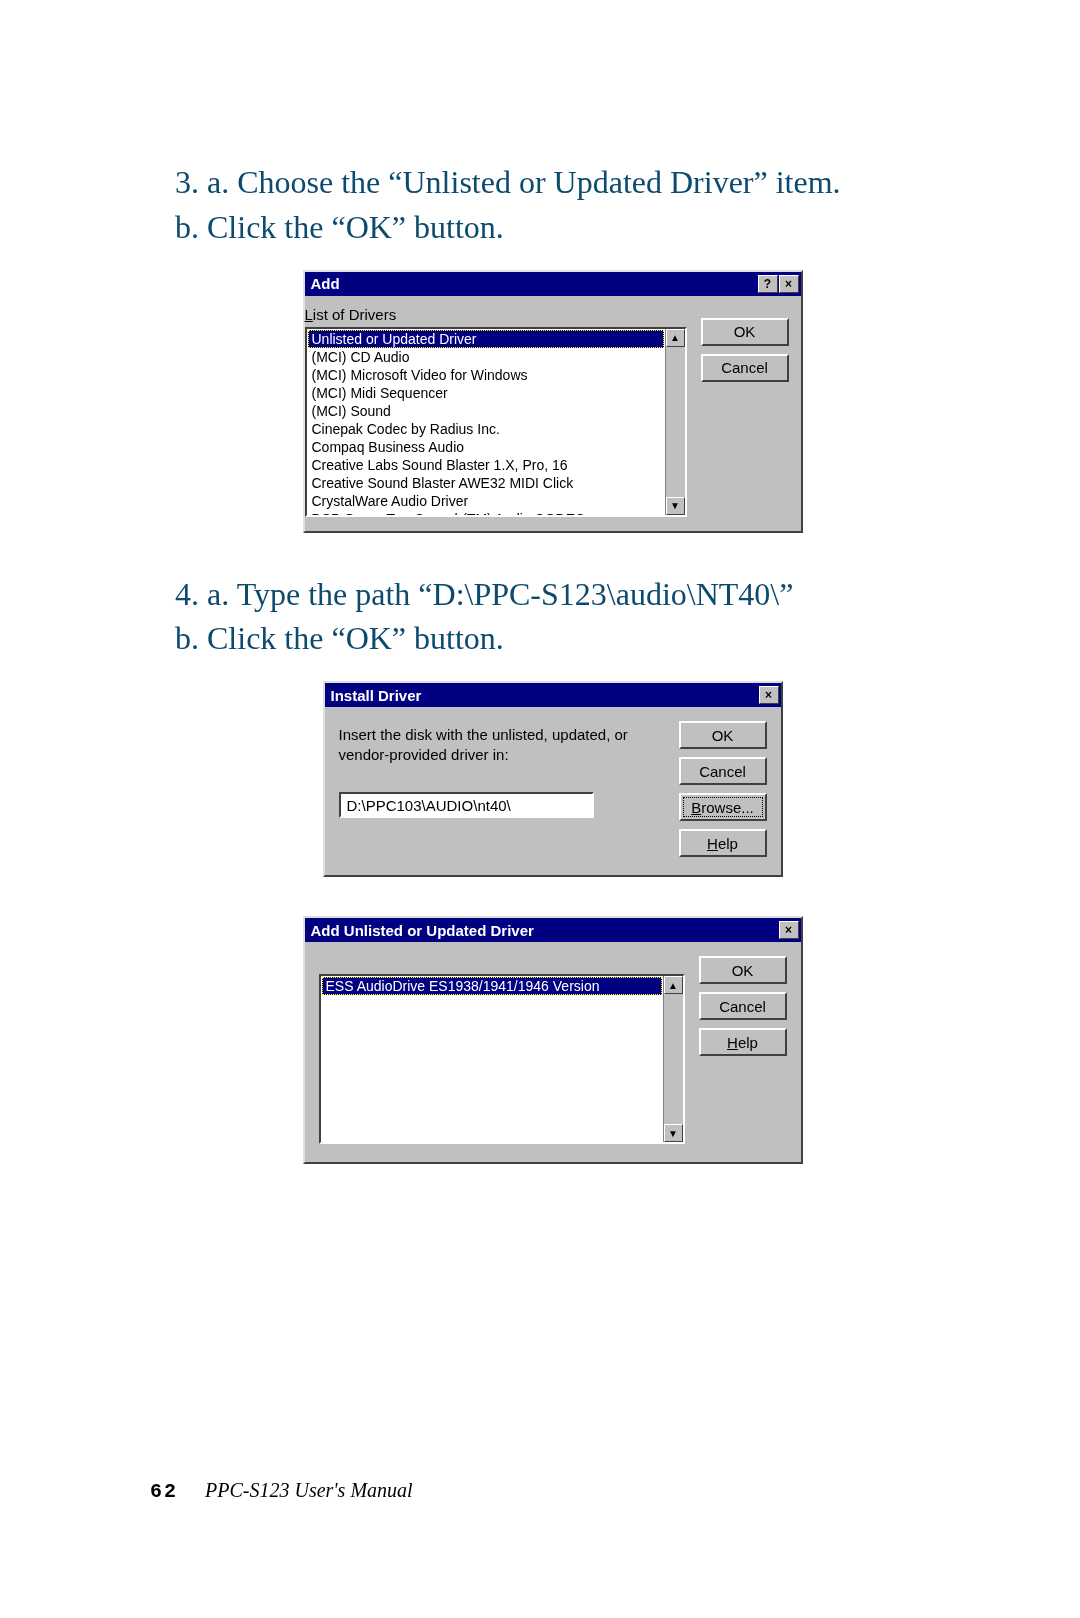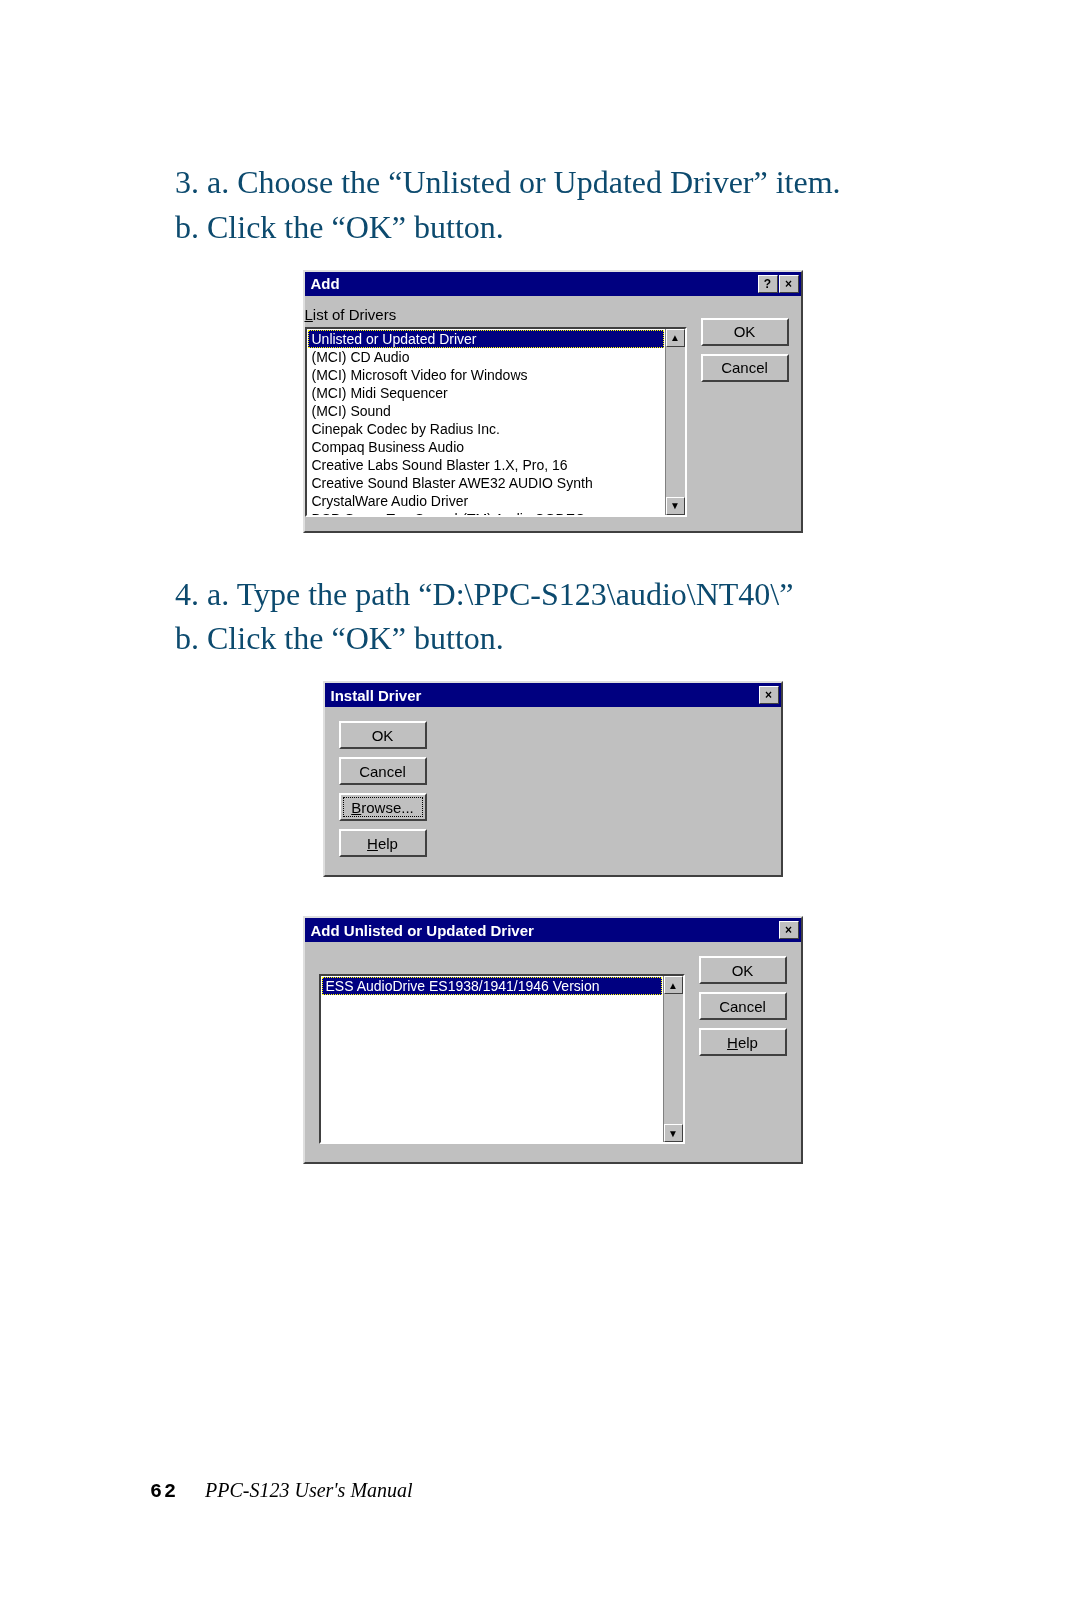--- a/index.html
+++ b/index.html
@@ -152,21 +152,21 @@
           <div class="listbox">
             <div class="list-inner">
               <div class="list-item sel">Unlisted or Updated Driver</div>
               <div class="list-item">(MCI) CD Audio</div>
               <div class="list-item">(MCI) Microsoft Video for Windows</div>
               <div class="list-item">(MCI) Midi Sequencer</div>
               <div class="list-item">(MCI) Sound</div>
               <div class="list-item">Cinepak Codec by Radius Inc.</div>
               <div class="list-item">Compaq Business Audio</div>
               <div class="list-item">Creative Labs Sound Blaster 1.X, Pro, 16</div>
-              <div class="list-item">Creative Sound Blaster AWE32 AUDIO Synth</div>
+              <div class="list-item">Creative Sound Blaster AWE32 MIDI Click</div>
               <div class="list-item">CrystalWare Audio Driver</div>
               <div class="list-item">DSP Group TrueSpeech(TM) Audio CODEC</div>
             </div>
             <div class="scrollbar">
               <div class="sbtn">▲</div>
               <div class="sbtn">▼</div>
             </div>
           </div>
         </div>
         <div class="col-right">
@@ -182,20 +182,24 @@
 
   <div class="dialog-wrap">
     <div class="win d2">
       <div class="titlebar">
         <span class="titlebar-text">Install Driver</span>
         <div class="titlebar-btns">
           <div class="tbtn">×</div>
         </div>
       </div>
       <div class="dlg-body">
+        <div class="col-left">
+          <div class="prompt">Insert the disk with the unlisted, updated, or vendor-provided driver in:</div>
+          <div class="textfield">D:\PPC103\AUDIO\nt40\</div>
+        </div>
         <div class="col-right">
           <div class="wbtn">OK</div>
           <div class="wbtn">Cancel</div>
           <div class="wbtn" style="outline:1px dotted #000; outline-offset:-5px;"><span class="browse-u">B</span>rowse...</div>
           <div class="wbtn"><span class="help-u">H</span>elp</div>
         </div>
       </div>
     </div>
   </div>
 

